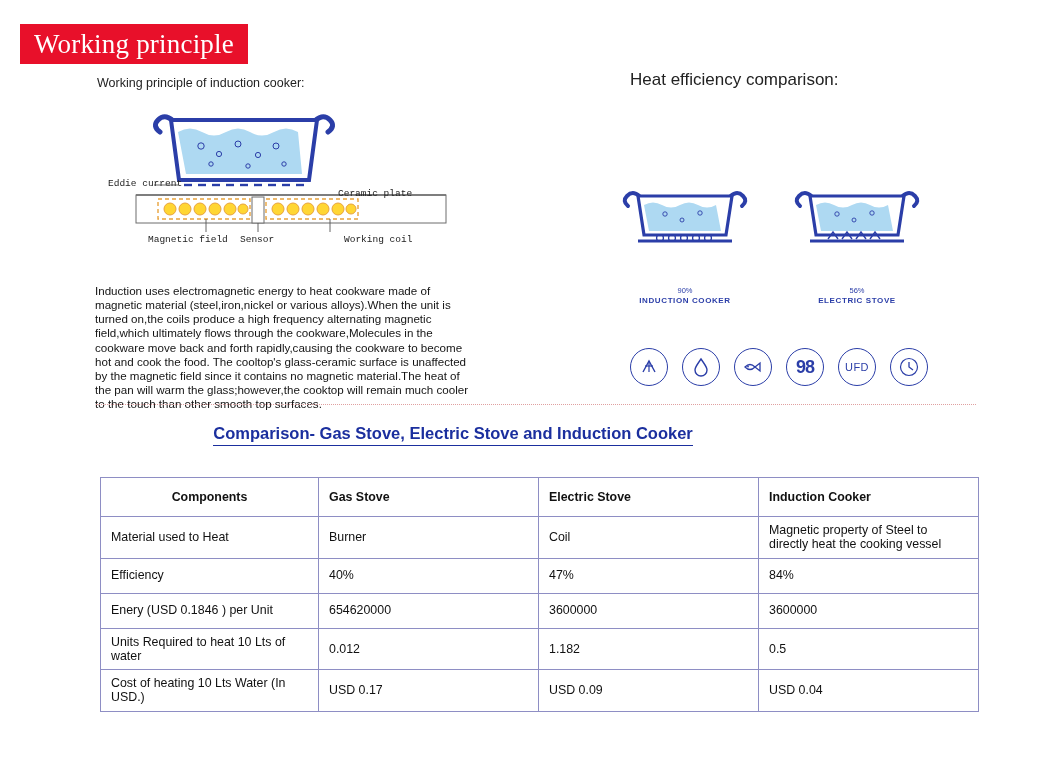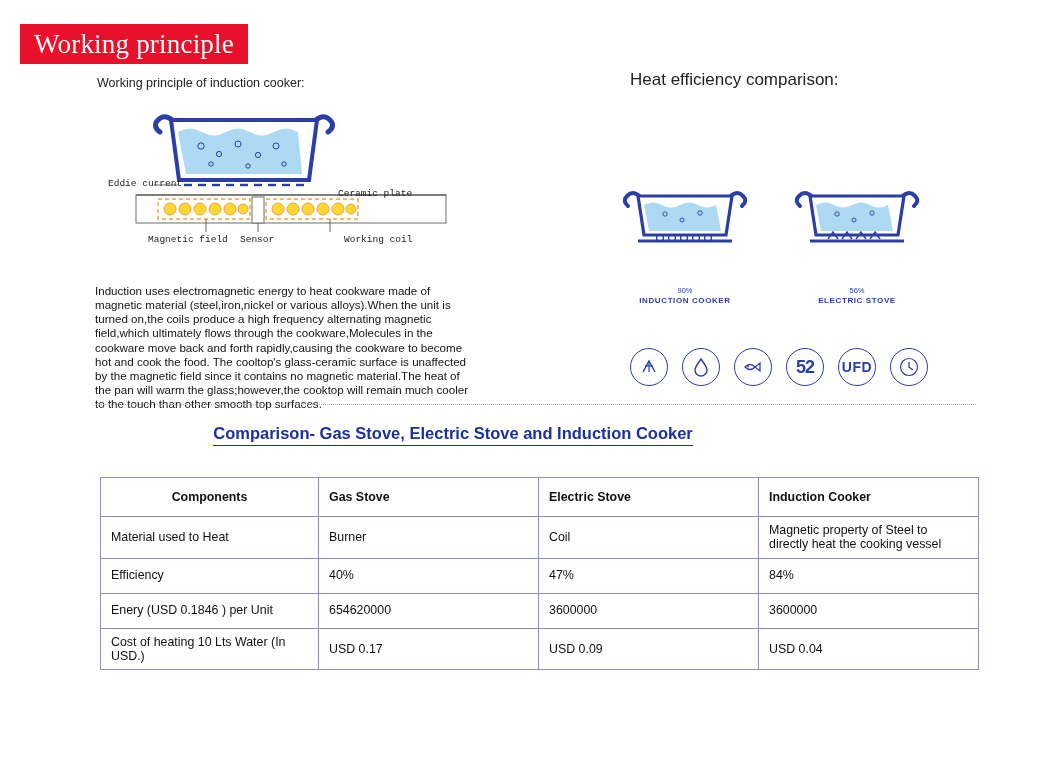--- a/index.html
+++ b/index.html
@@ -137,22 +137,22 @@
     justify-content: center;
     color: #2b3ea8;
     background: #fff;
   }
   .badge.num {
     font-size: 18px;
     font-weight: bold;
     letter-spacing: -1px;
   }
   .badge.ufd {
-    font-size: 14px;
-    font-weight: bold;
+    font-size: 11px;
+    font-weight: normal;
     letter-spacing: 0.5px;
   }
 
   
   #divider {
     position: absolute;
     left: 96px;
     top: 404px;
     width: 880px;
     border-top: 1px dotted #e0a0a0;
@@ -367,21 +367,21 @@
         <path d="M9 2 C5 8 3 10 3 13 a6 6 0 0 0 12 0 c0 -3 -2 -5 -6 -11 z" fill="none" stroke="#2b3ea8" stroke-width="1.4"></path>
       </svg>
   </div>
   <div class="badge">
     <svg width="22" height="16" viewBox="0 0 22 16">
         <path d="M3 8 q5 -5 10 0 q-5 5 -10 0 z" fill="none" stroke="#2b3ea8" stroke-width="1.3"></path>
         <path d="M13 8 l5 -4 v8 z" fill="none" stroke="#2b3ea8" stroke-width="1.3"></path>
         <circle cx="6" cy="7.5" r="0.9" fill="#2b3ea8"></circle>
       </svg>
   </div>
-  <div class="badge num">52</div>
+  <div class="badge num">98</div>
   <div class="badge ufd">UFD</div>
   <div class="badge">
     <svg width="22" height="22" viewBox="0 0 22 22">
         <circle cx="11" cy="11" r="8.5" fill="none" stroke="#2b3ea8" stroke-width="1.2"></circle>
         <path d="M11 6 v5 l4 3" fill="none" stroke="#2b3ea8" stroke-width="1.3"></path>
       </svg>
   </div>
 </div>
 
 <div id="divider"></div>
@@ -418,20 +418,26 @@
       <td>47%</td>
       <td>84%</td>
     </tr>
     <tr>
       <td class="rowhead">Enery (USD 0.1846 ) per Unit</td>
       <td>654620000</td>
       <td>3600000</td>
       <td>3600000</td>
     </tr>
     <tr>
+      <td class="rowhead">Units Required to heat 10 Lts of water</td>
+      <td>0.012</td>
+      <td>1.182</td>
+      <td>0.5</td>
+    </tr>
+    <tr>
       <td class="rowhead">Cost of heating 10 Lts Water (In USD.)</td>
       <td>USD 0.17</td>
       <td>USD 0.09</td>
       <td>USD 0.04</td>
     </tr>
   </tbody>
 </table>
 
 <div id="corner-block"></div>
 <div id="page-edge"></div>

